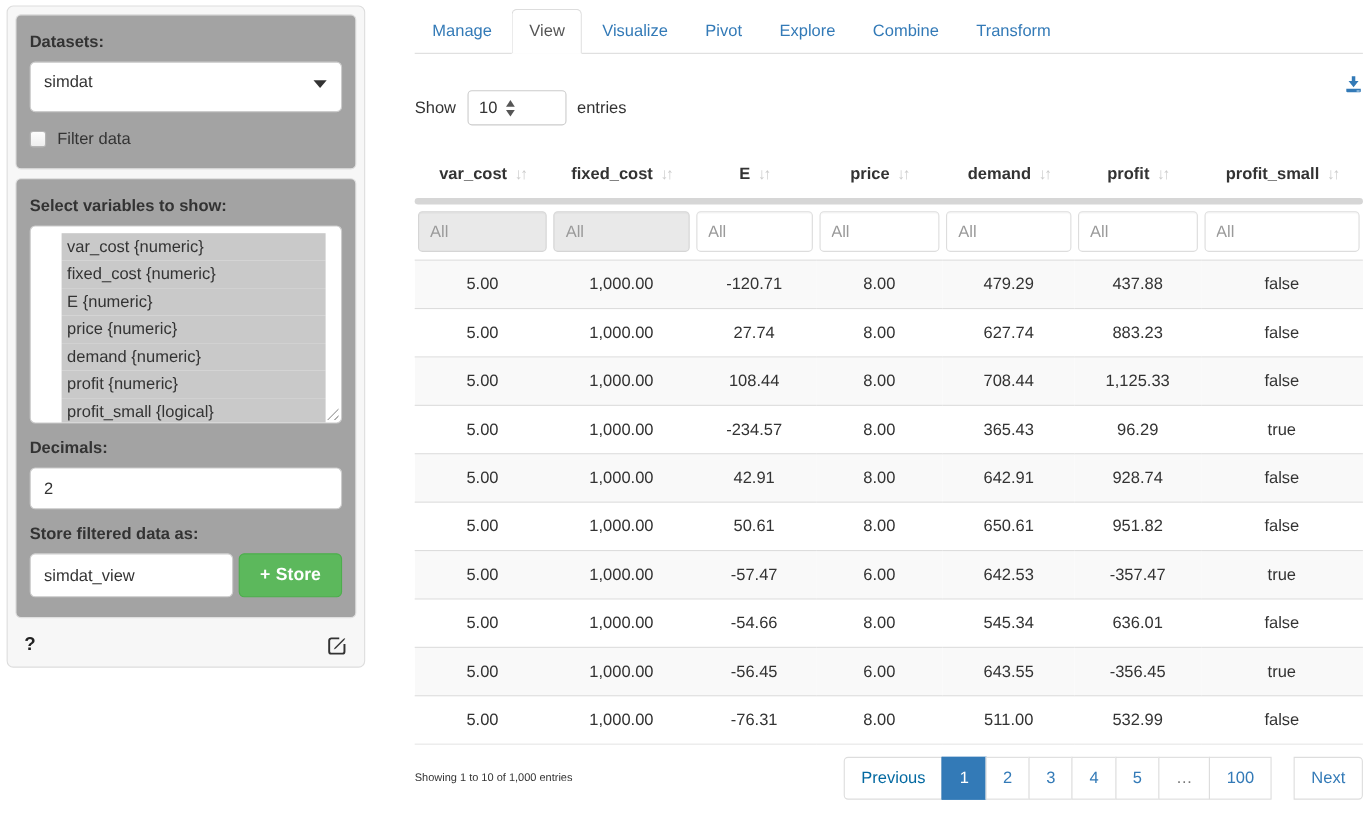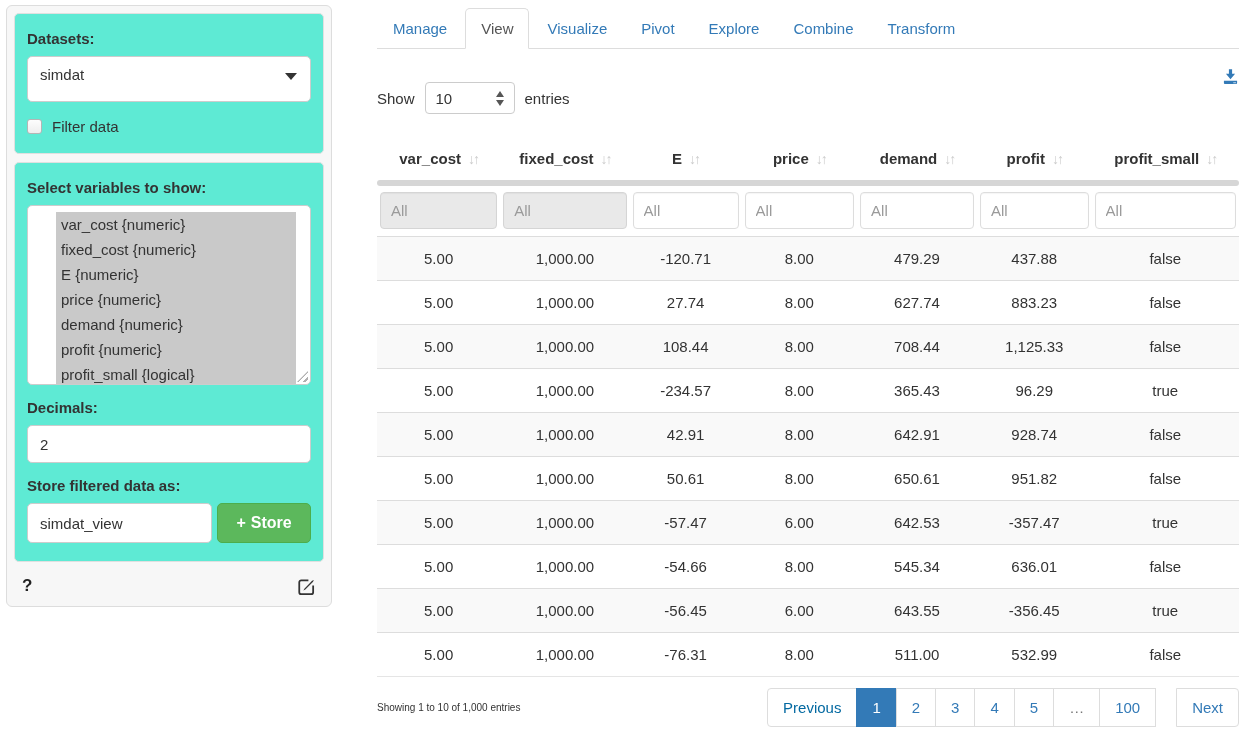--- a/index.html
+++ b/index.html
@@ -2,21 +2,21 @@
 <html><head>
 <meta charset="utf-8">
 <style>
   * { box-sizing: border-box; margin: 0; padding: 0; }
   html,body { width:1245px; height:752px; background:#fff; overflow:hidden;
     font-family:"Liberation Sans","DejaVu Sans",sans-serif; color:#333; font-size:15px; }
 
   
   .sidebar { position:absolute; left:6px; top:5px; width:326px; min-height:587px;
     background:#f7f7f7; border:1px solid #ddd; border-radius:6px; padding:7px 7px 8px; }
-  .well { background:#5eead4; border:1px solid #e0e0e0; border-radius:5px;
+  .well { background:#a3a3a3; border:1px solid #e0e0e0; border-radius:5px;
     padding:16px 12px 18px; margin-bottom:8px; }
   .side-label { font-weight:bold; font-size:15px; display:block; margin-bottom:9px; color:#333; }
   .select-box { position:relative; background:#fff; border:1px solid #ccc; border-radius:5px;
     height:46px; line-height:36px; padding:0 30px 0 12px; cursor:pointer; }
   .caret-down { position:absolute; right:13px; top:16px; width:0; height:0;
     border-left:6px solid transparent; border-right:6px solid transparent; border-top:7px solid #333; }
   .check-row { display:flex; align-items:center; margin-top:16px; }
   .checkbox { width:15px; height:15px; border:1px solid #b5b5b5; border-radius:3px;
     background:linear-gradient(#fdfdfd,#eee); margin-right:10px; cursor:pointer; }
   .varselect { position:relative; background:#fff; border:1px solid #ccc; border-radius:5px;
@@ -43,21 +43,21 @@
   .main { position:absolute; left:377px; top:8px; width:862px; }
 
   ul.nav-tabs { list-style:none; display:flex; border-bottom:1px solid #ddd; }
   ul.nav-tabs li { margin-bottom:-1px; margin-right:2px; }
   ul.nav-tabs a { display:block; padding:11px 15px; font-size:15px; color:#337ab7;
     text-decoration:none; border:1px solid transparent; border-radius:5px 5px 0 0; cursor:pointer; }
   ul.nav-tabs li.active a { color:#555; background:#fff; border-color:#ddd; border-bottom-color:#fff; }
 
   .controls { display:flex; justify-content:space-between; margin-top:19px; }
   .show-group { display:flex; align-items:center; margin-top:14px; height:32px; }
-  .len-select { position:relative; display:flex; align-items:center; justify-content:space-between;
+  .len-select { position:relative; display:flex; align-items:center; 
     width:90px; height:32px; border:1px solid #ccc; border-radius:4px; background:#fff;
     margin:0 10px; padding:0 10px; cursor:pointer;gap:8px; }
   .spinners { display:flex; flex-direction:column; align-items:center; }
   .spin-up { width:0;height:0;border-left:4.5px solid transparent;border-right:4.5px solid transparent;
     border-bottom:6px solid #555; margin-bottom:3px; }
   .spin-down { width:0;height:0;border-left:4.5px solid transparent;border-right:4.5px solid transparent;
     border-top:6px solid #555; }
   .right-group { display:flex; flex-direction:column; align-items:flex-end; }
   .dl-icon { display:block; margin-bottom:3px; cursor:pointer; }
   .search-row { display:flex; align-items:center; }

